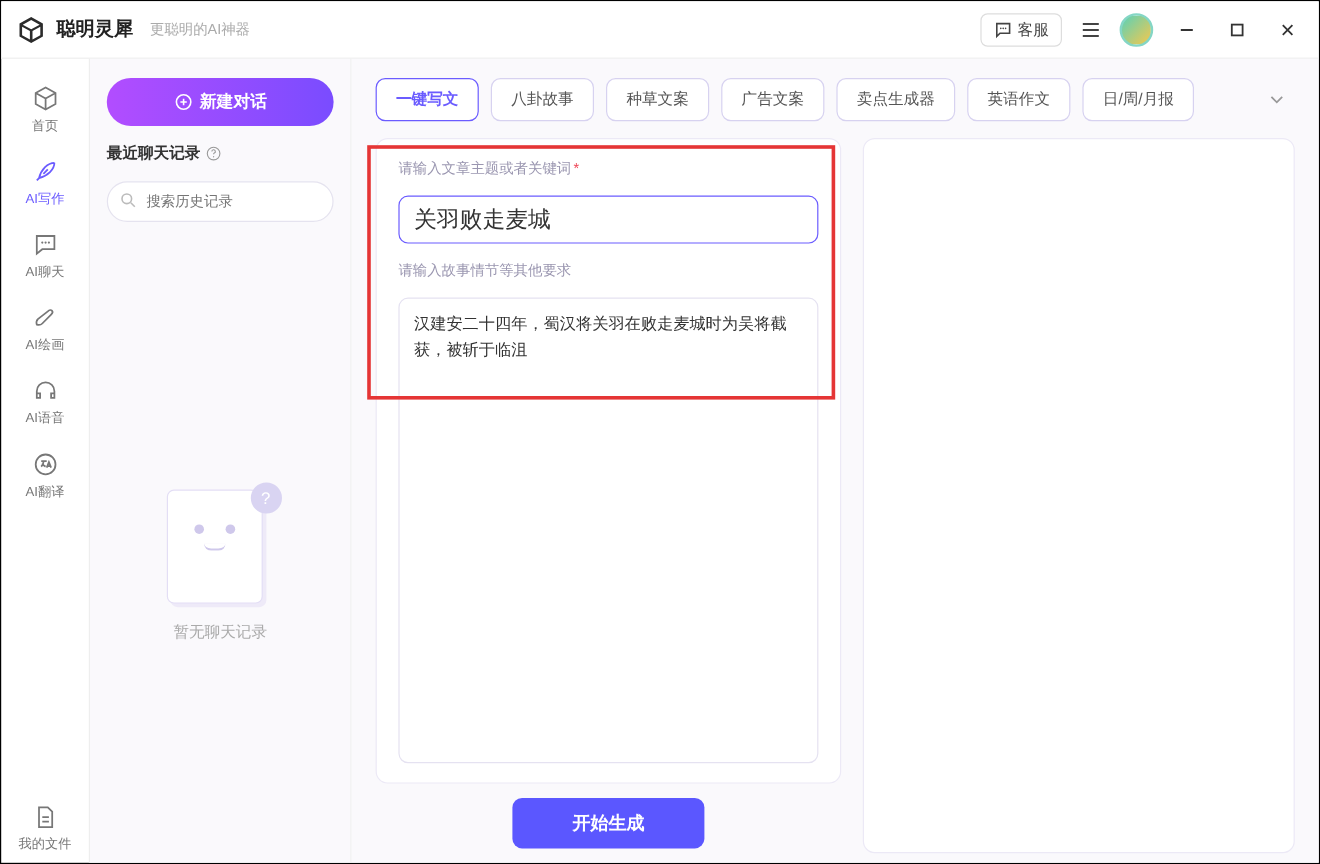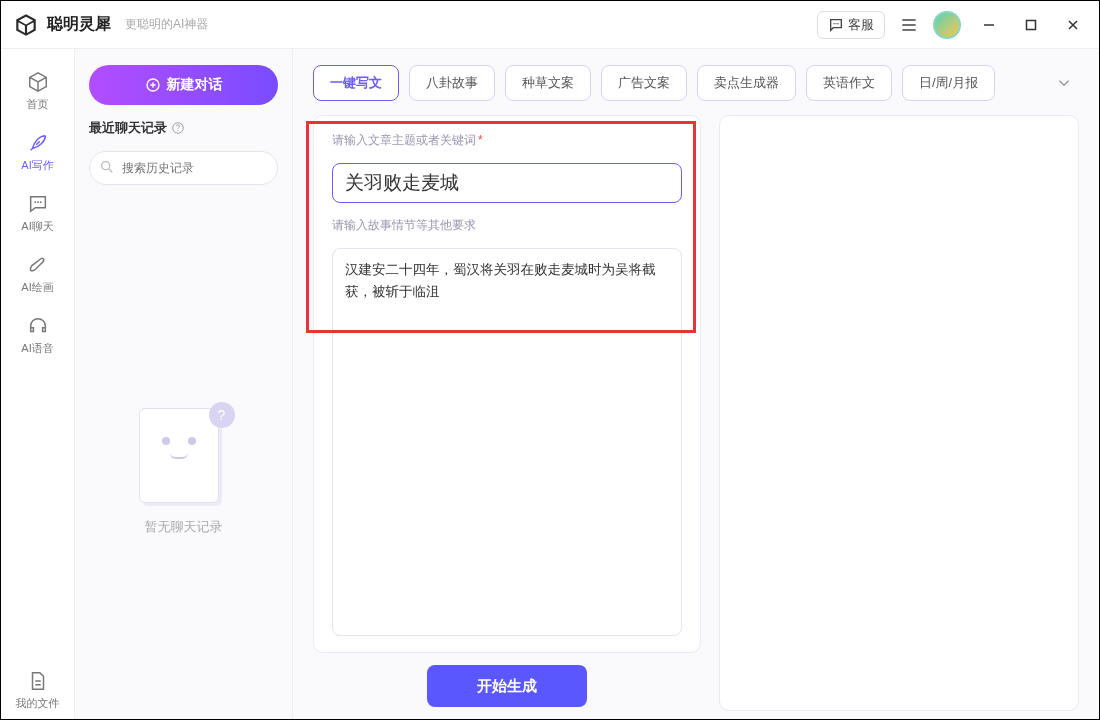--- a/index.html
+++ b/index.html
@@ -143,20 +143,29 @@
       <span>AI绘画</span>
     </div>
     <div class="nav-item">
       <span class="nicon">
           <svg width="22" height="22" viewBox="0 0 24 24">
             <path fill="none" stroke="currentColor" stroke-width="1.6" d="M4 14v-2a8 8 0 0 1 16 0v2M4 14v4h3v-4H4zm16 0v4h-3v-4h3z"></path>
           </svg>
         </span>
       <span>AI语音</span>
     </div>
+    <div class="nav-item">
+      <span class="nicon">
+          <svg width="22" height="22" viewBox="0 0 24 24">
+            <circle cx="12" cy="12" r="9" fill="none" stroke="currentColor" stroke-width="1.6"></circle>
+            <path fill="none" stroke="currentColor" stroke-width="1.6" d="M8 9h5M10 9v1c0 2-1 3-2 4m1-3c1 2 3 3 3 3M13 15l2-5 2 5m-3.5-1.5h3"></path>
+          </svg>
+        </span>
+      <span>AI翻译</span>
+    </div>
     <div class="nav-spacer"></div>
     <div class="nav-item">
       <span class="nicon">
           <svg width="22" height="22" viewBox="0 0 24 24">
             <path fill="none" stroke="currentColor" stroke-width="1.6" d="M6 3h8l4 4v14H6V3z"></path>
             <path stroke="currentColor" stroke-width="1.6" d="M9 12h6M9 16h6"></path>
           </svg>
         </span>
       <span>我的文件</span>
     </div>

